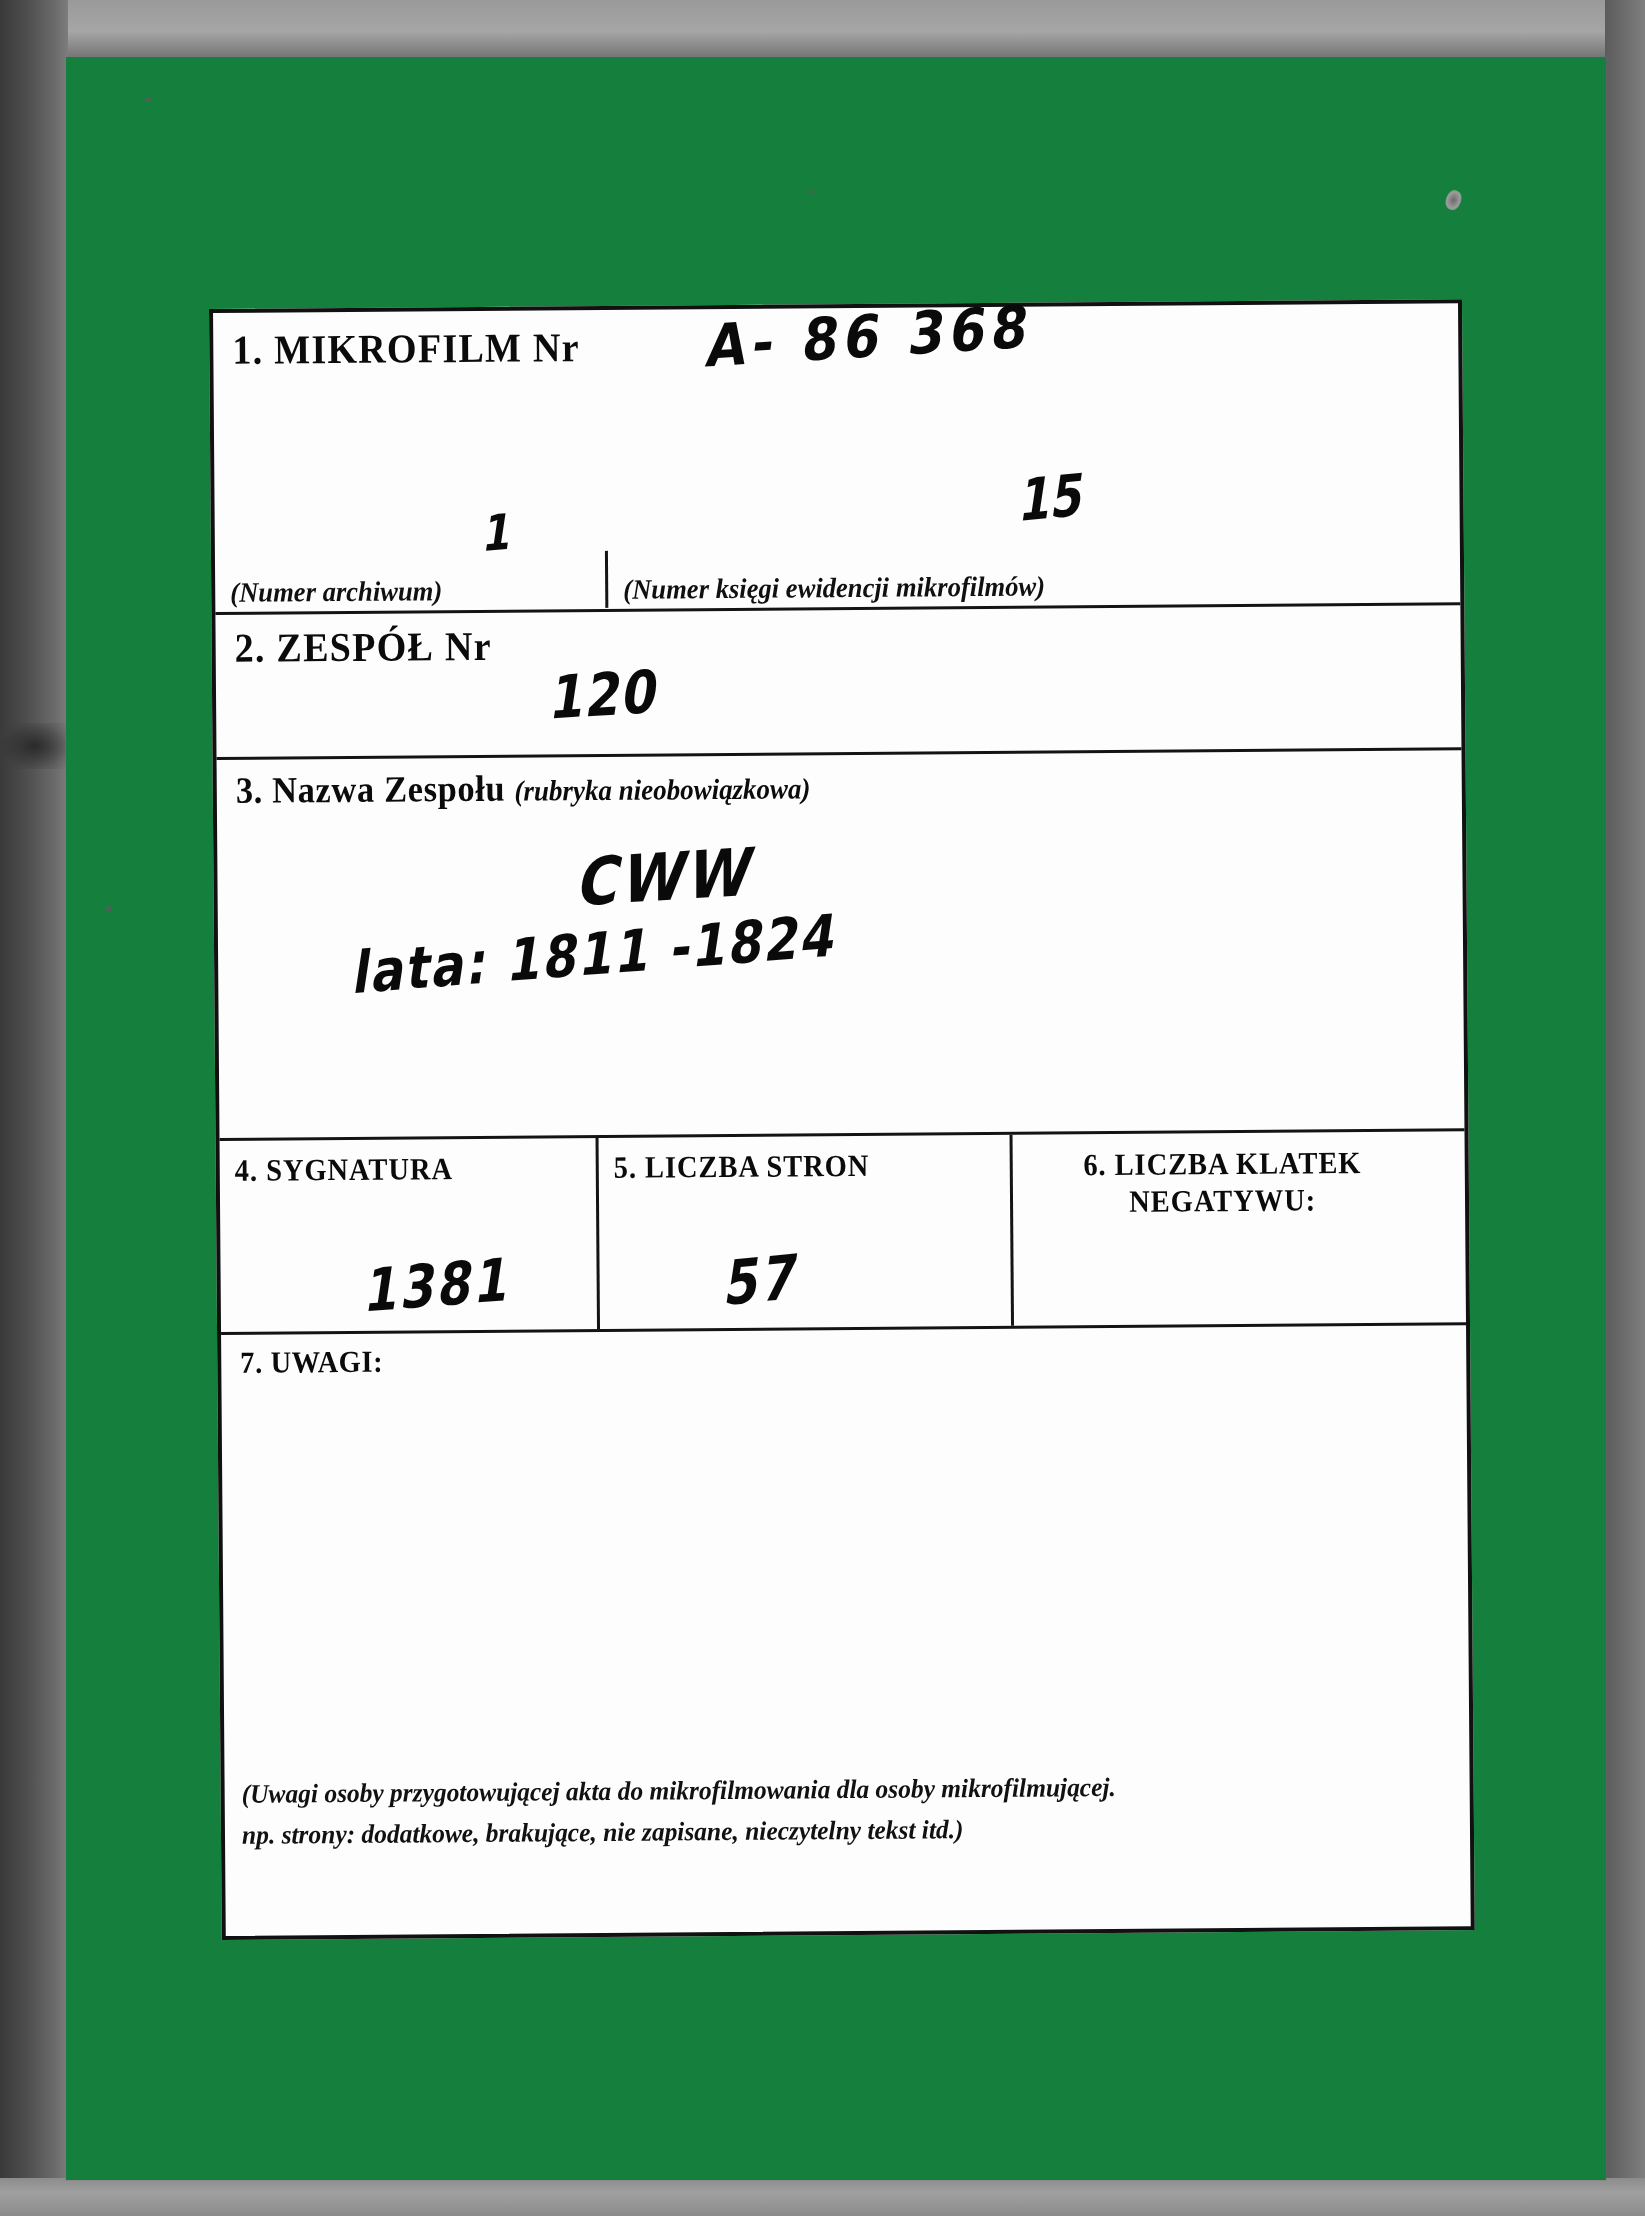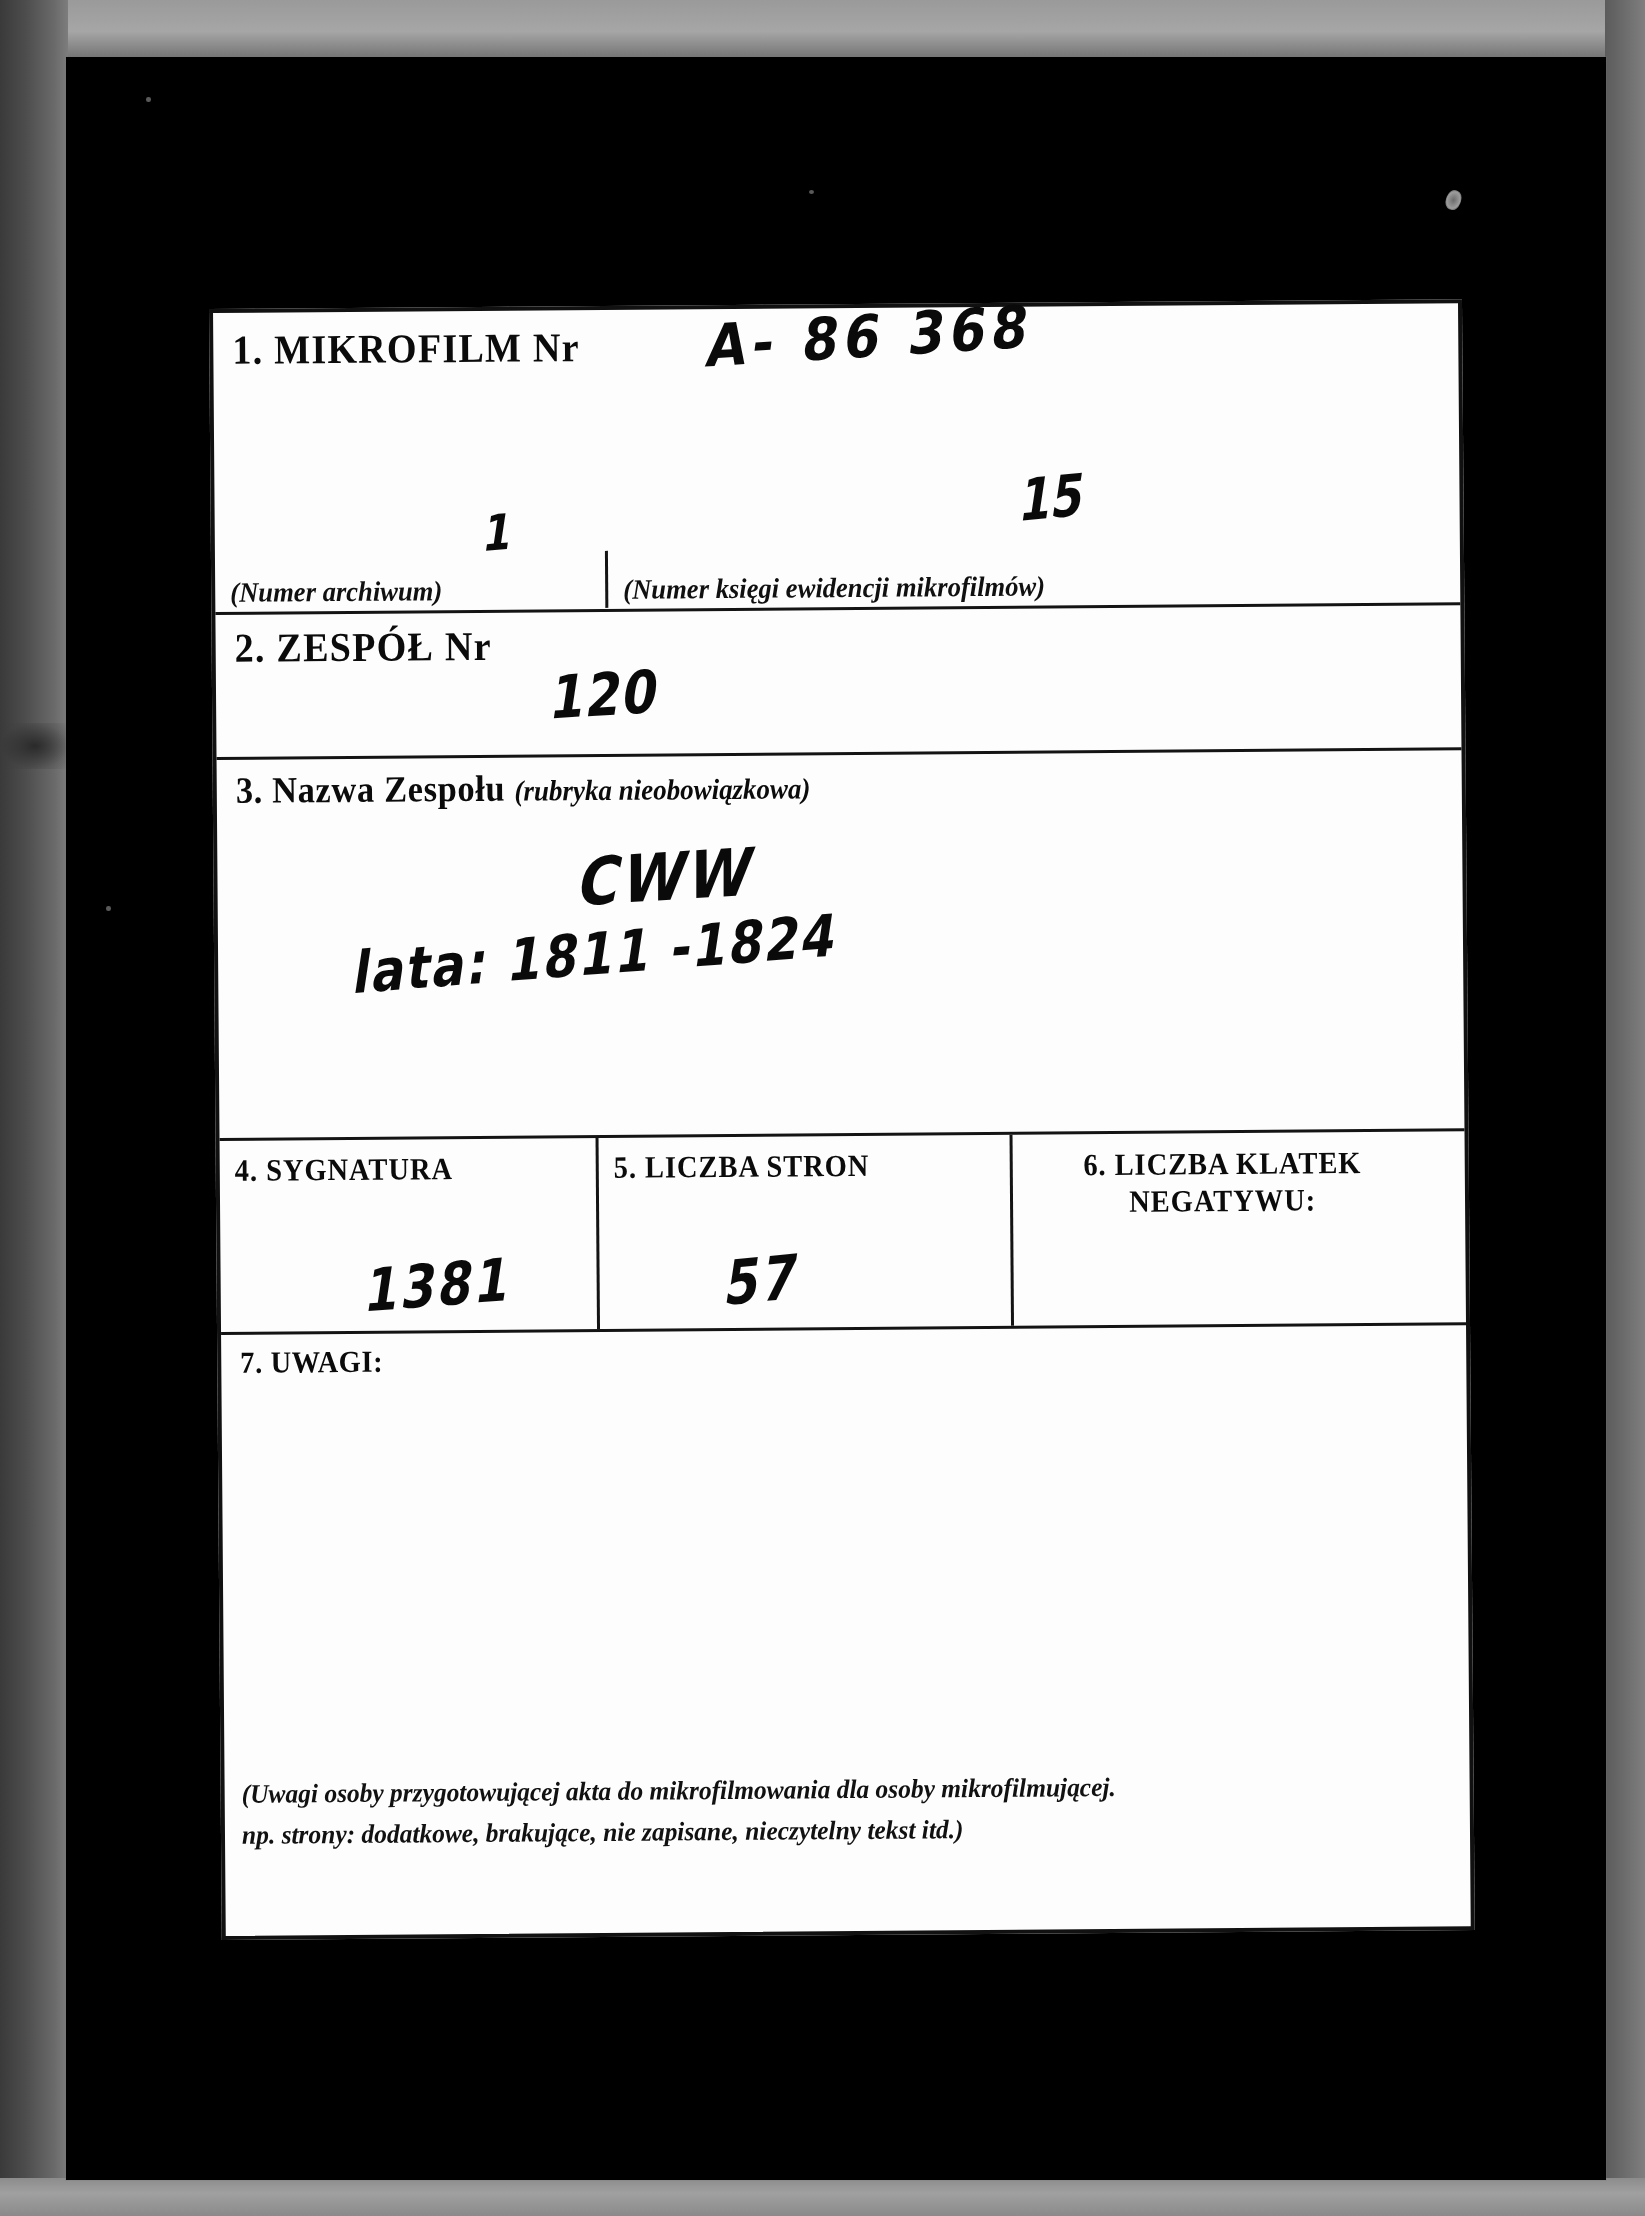--- a/index.html
+++ b/index.html
@@ -70,21 +70,21 @@
     background: radial-gradient(ellipse at 50% 50%, #2a2a2a 0%, rgba(60,60,60,.25) 70%, rgba(0,0,0,0) 100%);
   }
 
   
   #paper {
     position: absolute;
     left: 66px;
     top: 57px;
     width: 1540px;
     height: 2123px;
-    background: #000000;
+    background: #15803d;
     box-shadow: 0 0 0 0.7px rgba(120,120,120,.35);
   }
 
   
   #form {
     position: absolute;
     left: 143px;
     top: 252px;
     width: 1253px;
     height: 1631px;

